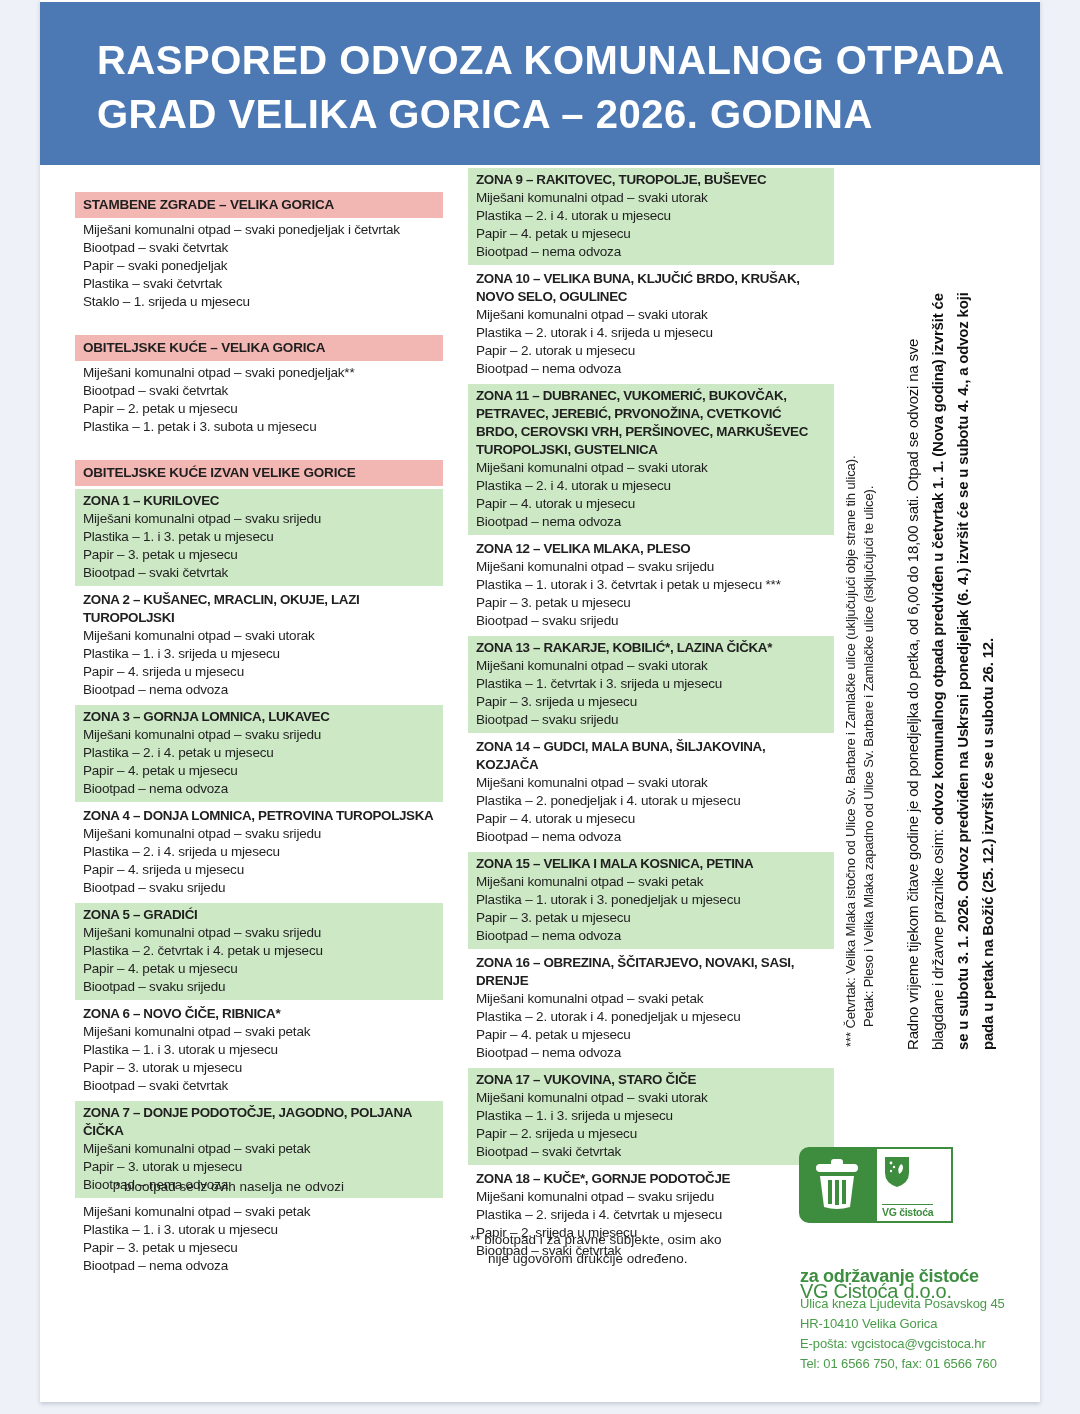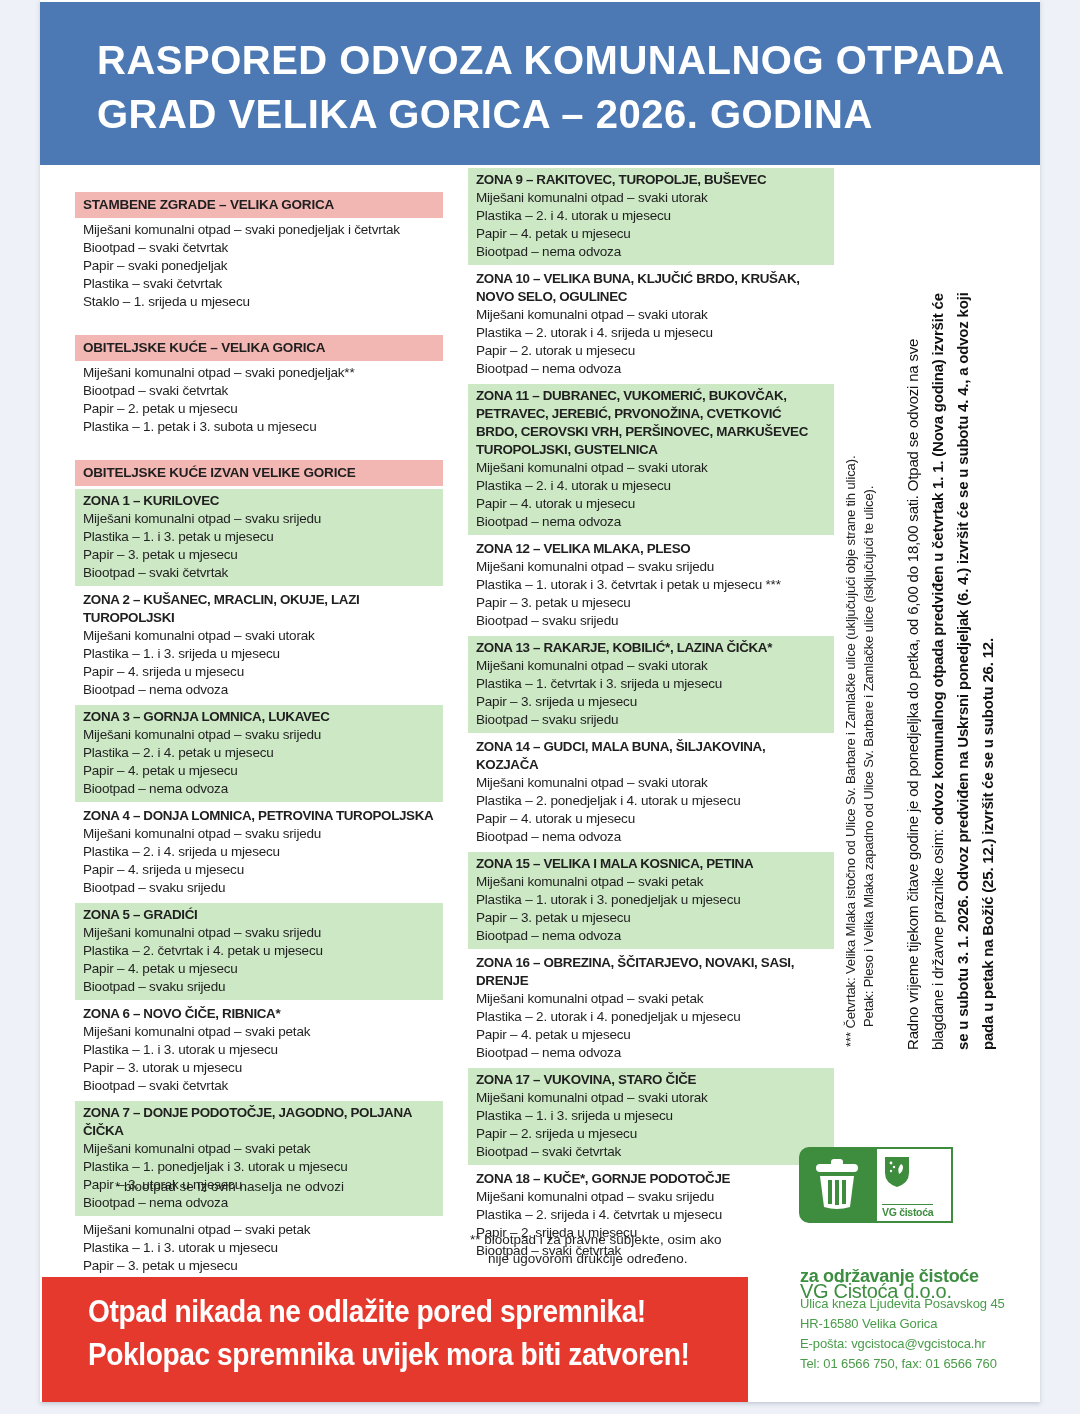--- a/index.html
+++ b/index.html
@@ -169,21 +169,20 @@
       <div class="zone">
         <div class="zone-title">ZONA 6 – NOVO ČIČE, RIBNICA*</div>
         <p class="sched-line">Miješani komunalni otpad  – svaki petak</p>
         <p class="sched-line">Plastika – 1. i 3. utorak u mjesecu</p>
         <p class="sched-line">Papir – 3. utorak u mjesecu</p>
         <p class="sched-line">Biootpad – svaki četvrtak</p>
       </div>
       <div class="zone hl">
         <div class="zone-title">ZONA 7 – DONJE PODOTOČJE, JAGODNO, POLJANA ČIČKA</div>
         <p class="sched-line">Miješani komunalni otpad  – svaki petak</p>
-        <p class="sched-line">Plastika – 1. ponedjeljak i 3. utorak u mjesecu</p>
         <p class="sched-line">Papir – 3. utorak u mjesecu</p>
         <p class="sched-line">Biootpad – nema odvoza</p>
       </div>
       <div class="zone">
         <p class="sched-line">Miješani komunalni otpad  – svaki petak</p>
         <p class="sched-line">Plastika – 1. i 3. utorak u mjesecu</p>
         <p class="sched-line">Papir – 3. petak u mjesecu</p>
         <p class="sched-line">Biootpad – nema odvoza</p>
       </div>
     </div>
@@ -270,24 +269,20 @@
       <div class="vline"><span class="b">se u subotu 3. 1. 2026.  Odvoz predviđen na Uskrsni ponedjeljak (6. 4.) izvršit će se u subotu 4. 4., a odvoz koji</span></div>
       <div class="vline"><span class="b">pada u petak na Božić (25. 12.) izvršit će se u subotu 26. 12.</span></div>
     </div>
 
   <div class="footnote" id="footnote-single">* biootpad se iz ovih naselja ne odvozi</div>
   <div class="footnote" id="footnote-double">
     <div class="fn1">** biootpad i za pravne subjekte, osim ako</div>
     <div class="fn2">nije ugovorom drukčije određeno.</div>
   </div>
 
-  <div class="warning">
-    <div class="wl wl1">Otpad nikada ne odlažite pored spremnika!</div>
-    <div class="wl wl2">Poklopac spremnika uvijek mora biti zatvoren!</div>
-  </div>
 
   <div class="logo-wrap">
     <div class="logo-green">
       <svg width="76" height="76" viewBox="0 0 76 76" aria-hidden="true">
         <rect x="32" y="12" width="12" height="7" rx="3" fill="#fff"></rect>
         <rect x="17" y="17" width="42" height="8" rx="4" fill="#fff"></rect>
         <path d="M21 29 L55 29 L51 60 Q38 64 25 60 Z" fill="#fff"></path>
         <rect x="29" y="33" width="4" height="24" fill="#3e8c3e"></rect>
         <rect x="36" y="33" width="4" height="25" fill="#3e8c3e"></rect>
         <rect x="43" y="33" width="4" height="24" fill="#3e8c3e"></rect>
@@ -302,18 +297,18 @@
         <circle cx="8" cy="16" r="1.2" fill="#fff"></circle>
       </svg>
       <div class="logo-caption">VG čistoća</div>
     </div>
   </div>
 
   <div class="company-name">VG Čistoća d.o.o.</div>
   <div class="company-tagline">za održavanje čistoće</div>
   <div class="company-contact">
     <div>Ulica kneza Ljudevita Posavskog 45</div>
-    <div>HR-16580 Velika Gorica</div>
+    <div>HR-10410 Velika Gorica</div>
     <div>E-pošta: vgcistoca@vgcistoca.hr</div>
     <div>Tel: 01 6566 750, fax: 01 6566 760</div>
   </div>
 
 </div>
 
 </body></html>

